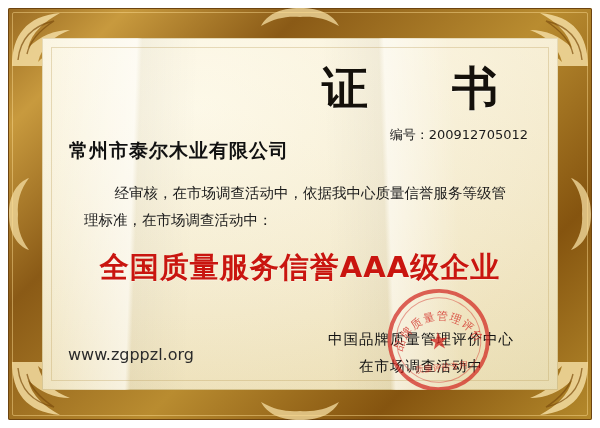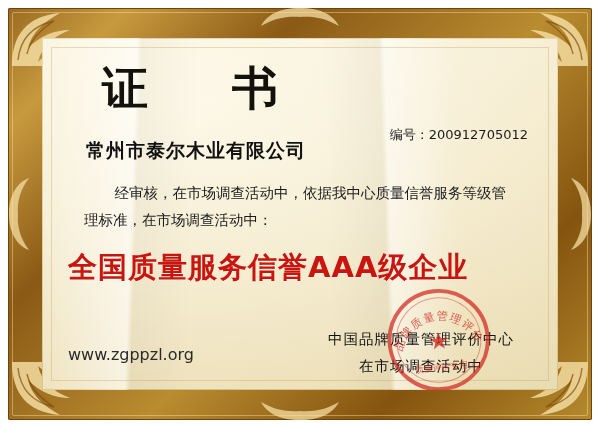--- a/index.html
+++ b/index.html
@@ -93,21 +93,21 @@
 
   
   .content {
     position: absolute;
     left: 0; top: 0; right: 0; bottom: 0;
     padding: 14px 26px 10px 26px;
     box-sizing: border-box;
   }
 
   .cert-title {
-    text-align: left;
+    text-align: right;
     font-family: "DejaVu Serif", serif;
     font-size: 46px;
     font-weight: bold;
     letter-spacing: 34px;
     text-indent: 34px;
     color: #14100a;
     margin-top: 6px;
     margin-bottom: 2px;
     text-shadow: 0 1px 0 rgba(255,255,255,0.45);
   }
@@ -117,41 +117,41 @@
     right: 30px;
     top: 88px;
     font-size: 13px;
     color: #1a1a1a;
     font-family: "DejaVu Sans", sans-serif;
     white-space: nowrap;
   }
 
   .company {
     margin-top: 18px;
-    margin-left: 18px;
+    margin-left: 1px;
     font-family: "DejaVu Serif", serif;
     font-size: 19px;
     font-weight: bold;
     color: #111;
     letter-spacing: 1px;
   }
 
   .body-text {
     margin: 12px 16px 0 16px;
     font-family: "DejaVu Sans", sans-serif;
     font-size: 14.5px;
     line-height: 1.85;
     color: #1b1b1b;
     text-align: justify;
   }
   .body-text .indent { padding-left: 2.1em; margin-top: 16px; }
 
   .award {
     margin-top: 14px;
-    text-align: left;
+    text-align: center;
     font-family: "DejaVu Sans", sans-serif;
     font-size: 29px;
     font-weight: bold;
     color: #c9150f;
     letter-spacing: 1px;
     text-shadow: 0 1px 0 rgba(255,255,255,0.35);
   }
 
   .footer {
     position: absolute;

